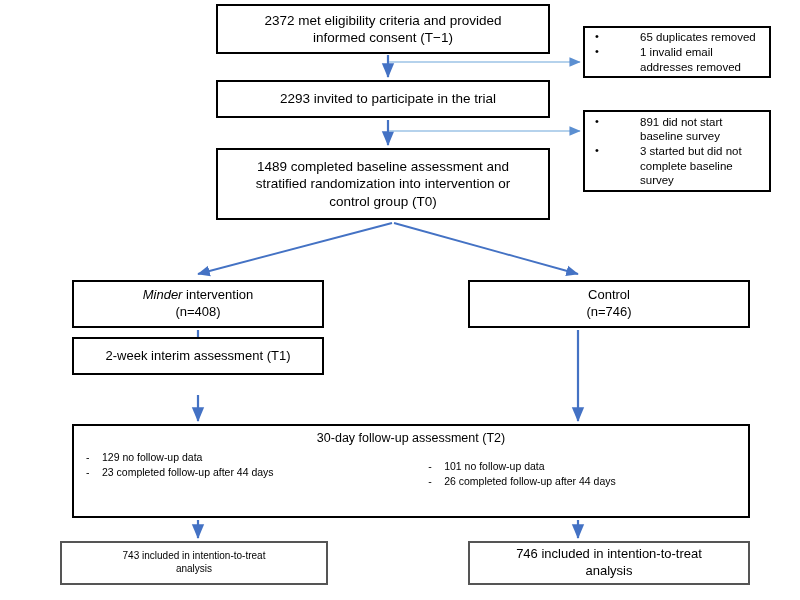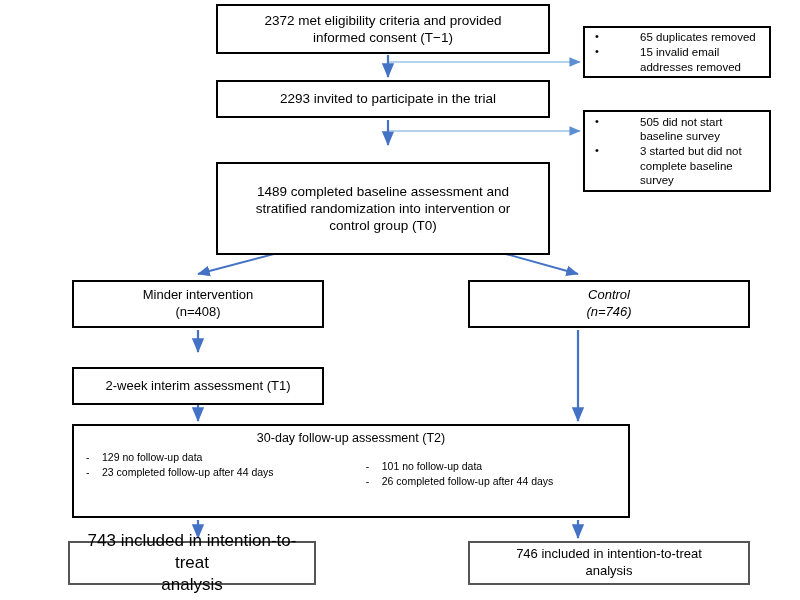--- a/index.html
+++ b/index.html
@@ -45,33 +45,33 @@
   .node.thin {
     border-width: 2px;
     border-color: #555555;
   }
   .node.black {
     border-color: #000000;
   }
   
   #n-eligibility { left: 216px; top: 4px;  width: 334px; height: 50px; font-size: 13.5px; }
   #n-invited     { left: 216px; top: 80px; width: 334px; height: 38px; font-size: 13.5px; padding-left: 10px; }
-  #n-baseline    { left: 216px; top: 162px;width: 334px; height: 93px; font-size: 13.5px; }
+  #n-baseline    { left: 216px; top: 148px;width: 334px; height: 72px; font-size: 13.5px; }
 
   #n-dup   { left: 583px; top: 26px;  width: 188px; height: 52px; font-size: 11.5px; }
   #n-nostart { left: 583px; top: 110px; width: 188px; height: 82px; font-size: 11.5px; }
 
   #n-minder  { left: 72px;  top: 280px; width: 252px; height: 48px; font-size: 13px; }
-  #n-control { left: 468px; top: 280px; width: 282px; height: 48px; font-size: 13px; font-style: italic; }
-
-  #n-interim { left: 72px;  top: 367px; width: 252px; height: 38px; font-size: 13px; }
-
-  #n-followup { left: 72px; top: 424px; width: 558px; height: 94px; font-size: 12px; }
-
-  #n-itt-left  { left: 68px;  top: 541px; width: 248px; height: 44px; font-size: 17px; }
+  #n-control { left: 468px; top: 280px; width: 282px; height: 48px; font-size: 13px; }
+
+  #n-interim { left: 72px;  top: 337px; width: 252px; height: 38px; font-size: 13px; }
+
+  #n-followup { left: 72px; top: 424px; width: 678px; height: 94px; font-size: 12px; }
+
+  #n-itt-left  { left: 60px;  top: 541px; width: 268px; height: 44px; font-size: 10px; }
   #n-itt-right { left: 468px; top: 541px; width: 282px; height: 44px; font-size: 13px; }
 
   
   .bullets {
     width: 100%;
     box-sizing: border-box;
     padding: 2px 6px 2px 10px;
     text-align: left;
   }
   .bullets .bullet-row {
@@ -121,21 +121,21 @@
     display: flex;
     align-items: flex-start;
   }
   .fu-dash {
     flex: 0 0 auto;
     width: 16px;
     padding-left: 4px;
   }
   .fu-itxt { flex: 1 1 auto; }
 
-  .ital { }
+  .ital { font-style: italic; }
 </style>
 </head>
 <body>
 
 <div id="canvas">
 
   <svg id="connectors" viewBox="0 0 800 600" xmlns="http://www.w3.org/2000/svg">
     <defs>
       <marker id="ah-dark" markerWidth="9" markerHeight="9" refX="6.2" refY="3.2" orient="auto" markerUnits="strokeWidth">
         <path d="M0,0.4 L6.6,3.2 L0,6.0 z" fill="#4472C4"></path>
@@ -184,30 +184,30 @@
   </div>
 
   <div class="node black" id="n-dup">
     <div class="bullets">
       <div class="bullet-row">
         <span class="dot">•</span>
         <span class="btxt">65 duplicates removed</span>
       </div>
       <div class="bullet-row">
         <span class="dot">•</span>
-        <span class="btxt">15 invalid email addresses removed</span>
+        <span class="btxt">1 invalid email addresses removed</span>
       </div>
     </div>
   </div>
 
   <div class="node black" id="n-nostart">
     <div class="bullets">
       <div class="bullet-row">
         <span class="dot">•</span>
-        <span class="btxt">505 did not start baseline survey</span>
+        <span class="btxt">891 did not start baseline survey</span>
       </div>
       <div class="bullet-row">
         <span class="dot">•</span>
         <span class="btxt">3 started but did not complete baseline survey</span>
       </div>
     </div>
   </div>
 
   <div class="node black" id="n-minder">
     <span class="txt"><span class="ital">Minder</span><span> intervention</span><br><span>(n=408)</span></span>

